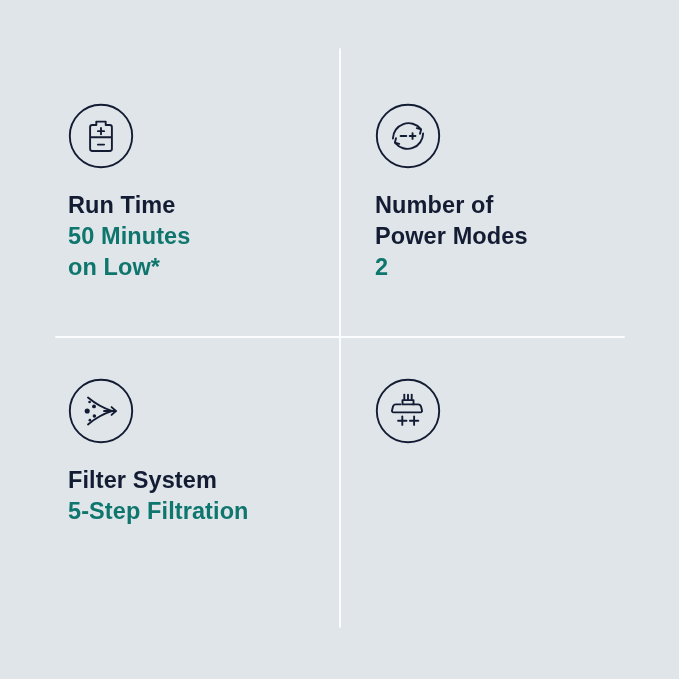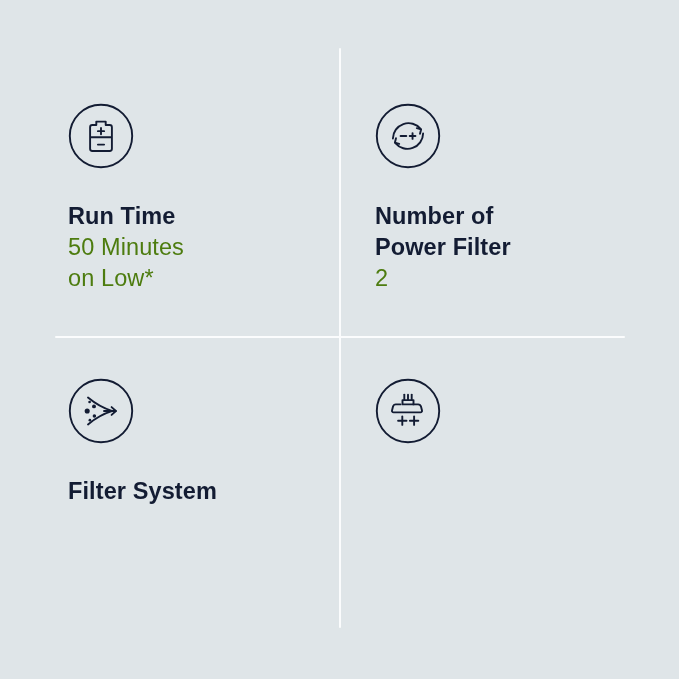--- a/index.html
+++ b/index.html
@@ -82,30 +82,30 @@
     margin: 0;
     padding: 0;
     font-size: 23.5px;
     line-height: 31px;
     font-weight: 700;
     letter-spacing: 0.1px;
     color: #131c33;
     white-space: pre-line;
   }
   .title-block {
-    margin-top: 32px;
+    margin-top: 21px;
   }
   .cell-sub {
     margin: 0;
     padding: 0;
     font-size: 23.5px;
     line-height: 31px;
-    font-weight: 400;
+    font-weight: 700;
     letter-spacing: 0.1px;
-    color: #4d7c0f;
+    color: #0f766e;
     white-space: pre-line;
   }
   .sup-reg {
     font-size: 12px;
     vertical-align: super;
     line-height: 0;
     font-weight: 700;
   }
 </style>
 </head>
@@ -149,21 +149,21 @@
           <path d="M24.2 40.9 L19.9 39.6 L21.0 35.2"></path>
 
           <line x1="25.6" y1="33" x2="31.3" y2="33"></line>
 
           <line x1="34.7" y1="33" x2="40.4" y2="33"></line>
           <line x1="37.55" y1="30.1" x2="37.55" y2="35.9"></line>
         </svg>
       </div>
       <div class="title-block">
         <p class="cell-title">Number of
-Power Filter</p>
+Power Modes</p>
         <p class="cell-sub">2</p>
       </div>
     </div>
 
     <div class="cell cell-r2">
       <div class="icon-wrap">
         <svg viewBox="0 0 66 66" xmlns="http://www.w3.org/2000/svg" fill="none" stroke="#131c33" stroke-width="1.9" stroke-linecap="round" stroke-linejoin="round">
           <circle cx="33" cy="33" r="31.2"></circle>
 
           <path d="M20.0 19.6 C24.6 23.4 31.2 29.0 43.8 32.9"></path>
@@ -175,20 +175,21 @@
 
           <circle cx="19.2" cy="33.0" r="2.55" fill="#131c33" stroke="none"></circle>
           <circle cx="26.0" cy="28.4" r="1.95" fill="#131c33" stroke="none"></circle>
           <circle cx="26.4" cy="37.9" r="1.75" fill="#131c33" stroke="none"></circle>
           <circle cx="21.6" cy="24.0" r="1.35" fill="#131c33" stroke="none"></circle>
           <circle cx="21.9" cy="42.2" r="1.35" fill="#131c33" stroke="none"></circle>
         </svg>
       </div>
       <div class="title-block">
         <p class="cell-title">Filter System</p>
+        <p class="cell-sub">5-Step Filtration</p>
       </div>
     </div>
 
     <div class="cell cell-r2">
       <div class="icon-wrap">
         <svg viewBox="0 0 66 66" xmlns="http://www.w3.org/2000/svg" fill="none" stroke="#131c33" stroke-width="1.9" stroke-linecap="round" stroke-linejoin="round">
           <circle cx="33" cy="33" r="31.2"></circle>
 
           <line x1="29.3" y1="16.6" x2="29.3" y2="22.1"></line>
           <line x1="33.0" y1="16.6" x2="33.0" y2="22.1"></line>

